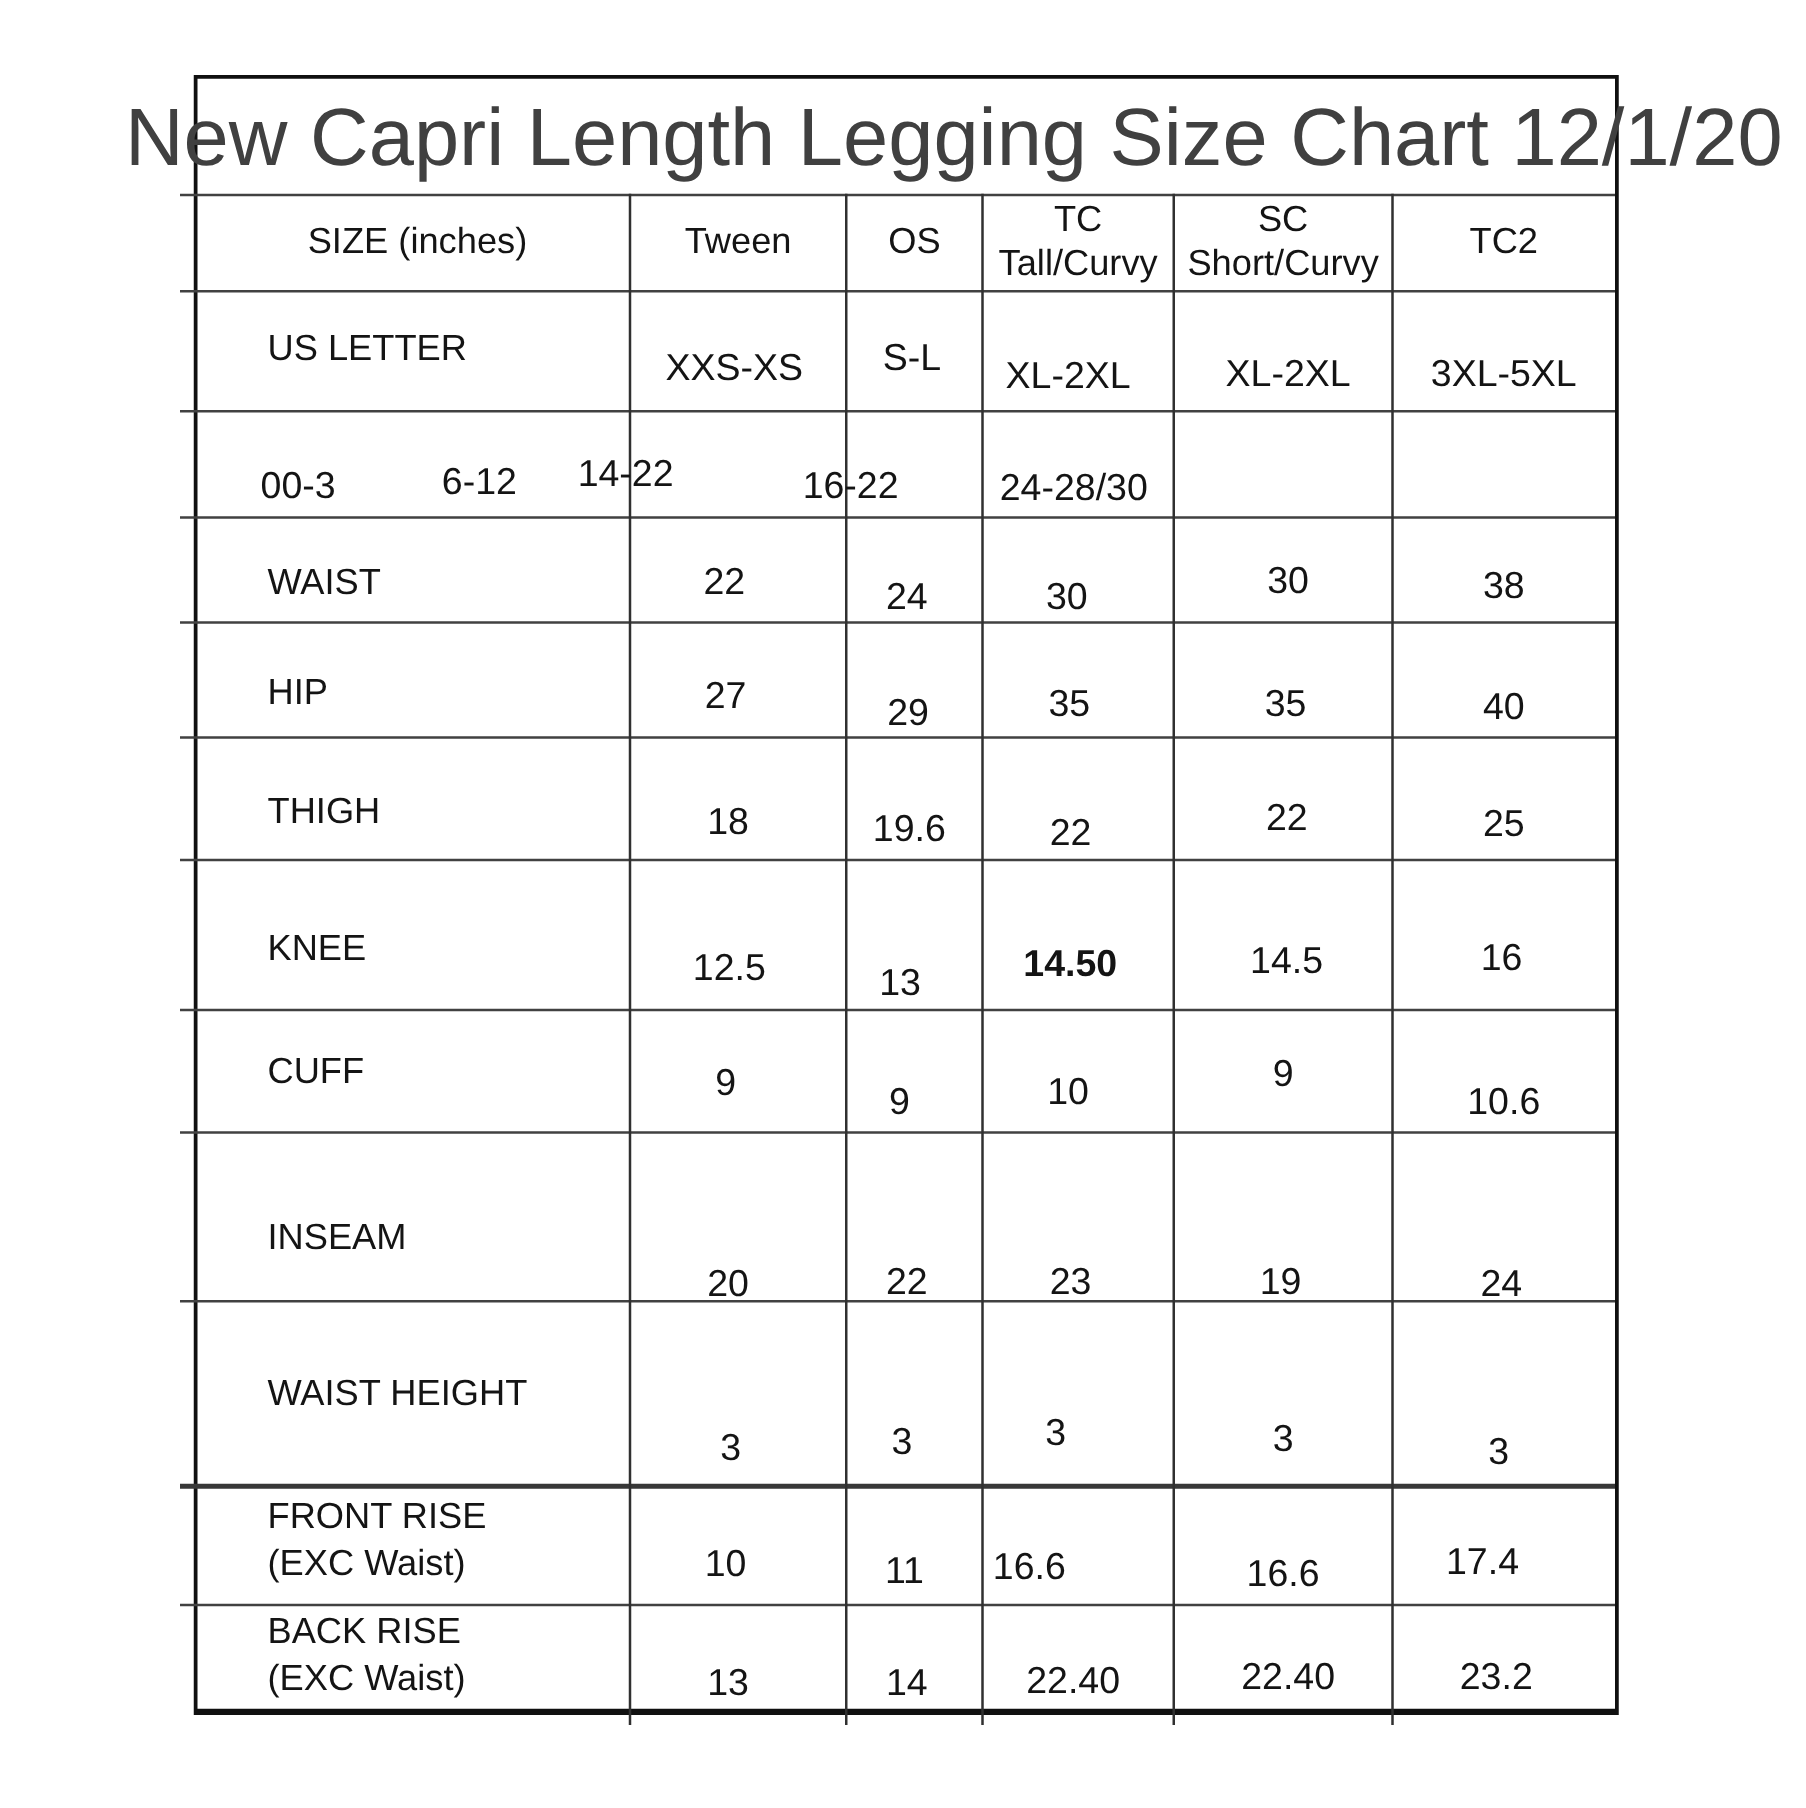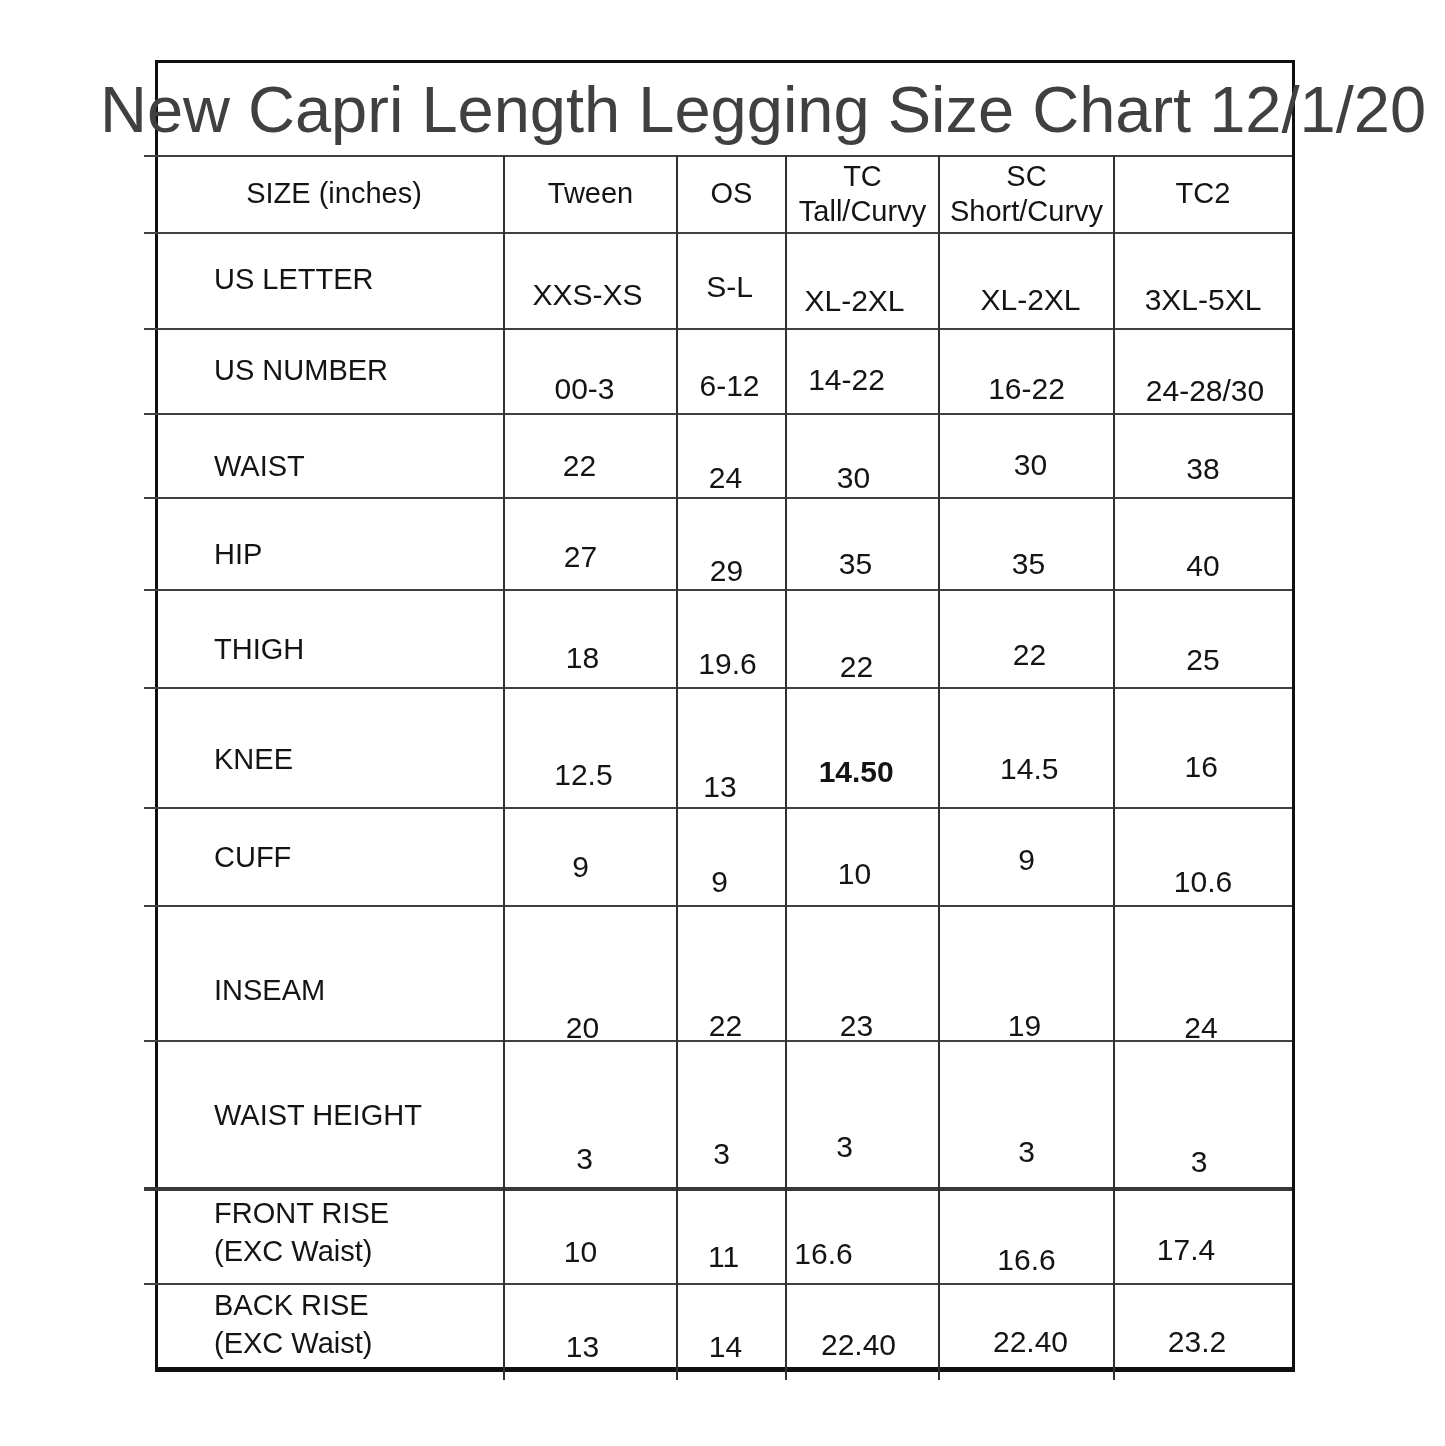--- a/index.html
+++ b/index.html
@@ -96,23 +96,20 @@
         <span class="val" style="transform: translateX(-8px); margin-bottom: 12px;">XL-2XL</span>
       </div>
       <div class="cell" style="width: 175px;">
         <span class="val" style="transform: translateX(4px); margin-bottom: 13px;">XL-2XL</span>
       </div>
       <div class="cell" style="width: 178px;">
         <span class="val" style="transform: translateX(0px); margin-bottom: 13px;">3XL-5XL</span>
       </div>
     </div>
     <div class="row" style="top: 265px; height: 85px;">
-      <div class="cell labelcell" style="width: 346px; transform: translateY(0px);">
-        <span>US NUMBER</span>
-      </div>
       <div class="cell" style="width: 173px;">
         <span class="val" style="transform: translateX(-6px); margin-bottom: 9px;">00-3</span>
       </div>
       <div class="cell" style="width: 109px;">
         <span class="val" style="transform: translateX(-2px); margin-bottom: 12px;">6-12</span>
       </div>
       <div class="cell" style="width: 153px;">
         <span class="val" style="transform: translateX(-16px); margin-bottom: 18px;">14-22</span>
       </div>
       <div class="cell" style="width: 175px;">

